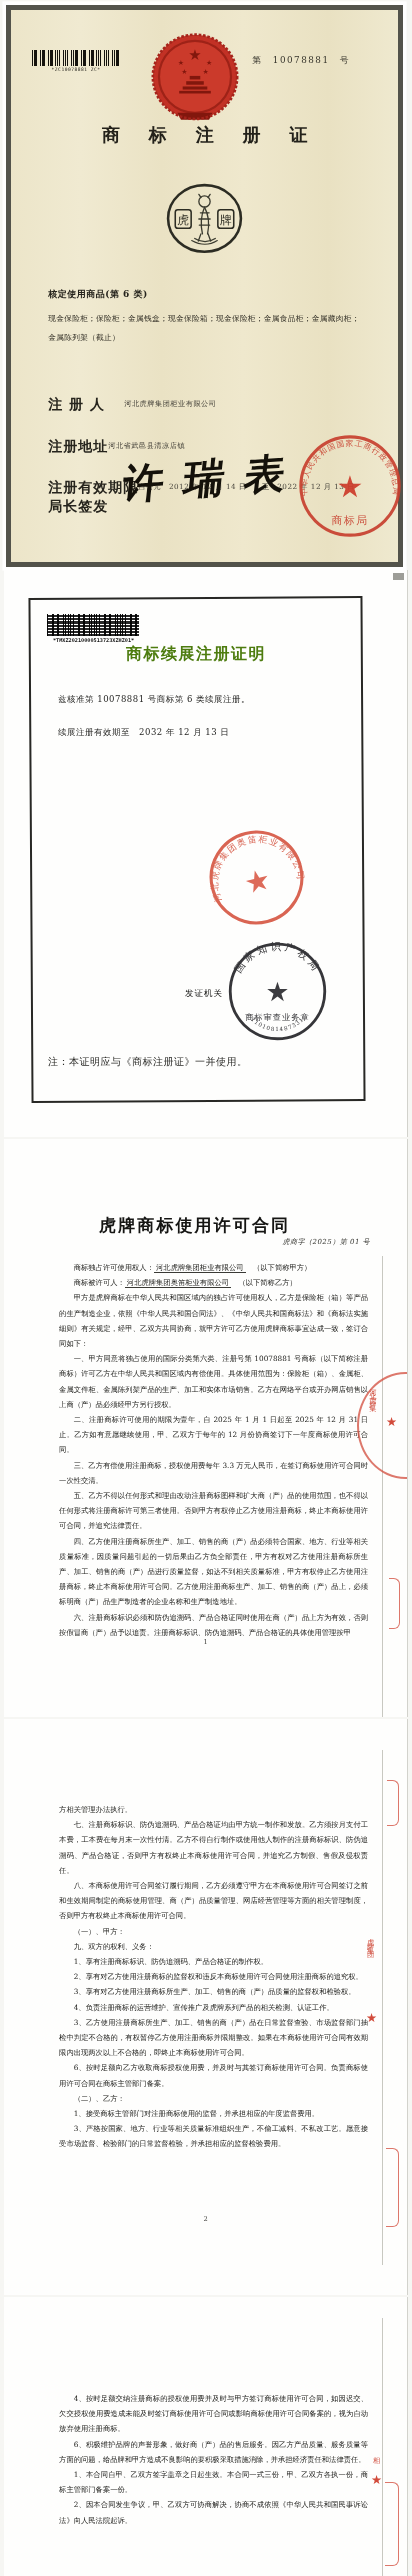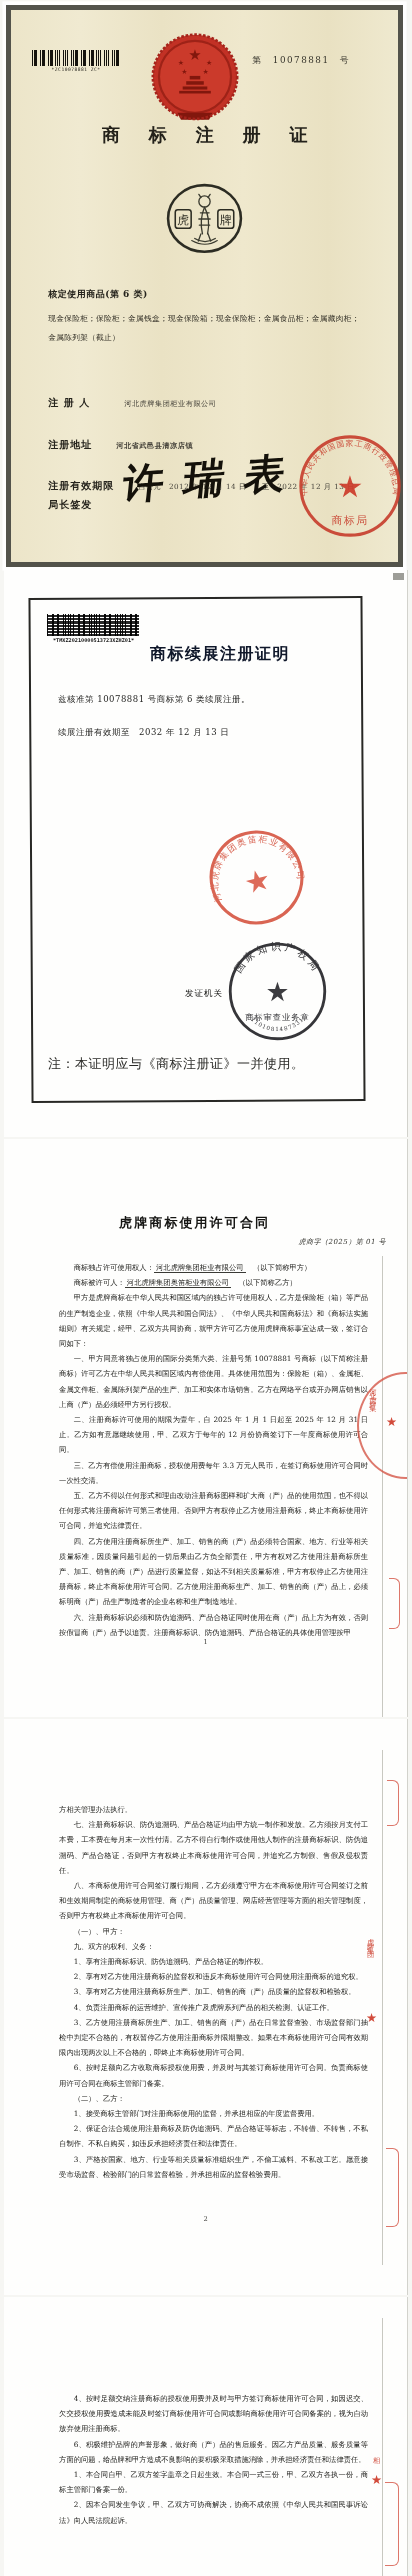--- a/index.html
+++ b/index.html
@@ -10,35 +10,35 @@
   
   .cert1{position:absolute;left:6.2px;top:5.2px;width:387px;height:552px;
     background:linear-gradient(90deg,#ece5c9 0%,#f0ead1 18%,#eae2c4 39%,#efe8cd 60%,#e9e1c2 82%,#efe9cf 100%);
     border:5.7px solid #53534b;box-shadow:0 0 0 3.6px #ffffff,0 1.5px 4.1px rgba(0,0,0,.28);}
   .bar1d{background:repeating-linear-gradient(90deg,#15130e 0 1px,transparent 1px 2.1px,#15130e 2.1px 3.6px,transparent 3.6px 4.1px,#15130e 4.1px 4.6px,transparent 4.6px 6.7px,#15130e 6.7px 7.2px,transparent 7.2px 8.2px);}
   .barlabel{font-size:4.6px;letter-spacing:0.5px;color:#2c2a22;text-align:center;font-family:"DejaVu Sans Mono","Liberation Mono",monospace;}
   .c1num{font-size:8.8px;letter-spacing:1.5px;color:#37352c;}
   .c1title{width:100%;text-align:center;font-size:18px;font-weight:700;letter-spacing:11.3px;text-indent:11.3px;color:#23211a;}
   .c1head{font-size:9px;font-weight:700;color:#26241d;letter-spacing:0.5px;}
   .c1goods{font-size:7.7px;line-height:19px;color:#322f26;letter-spacing:0.3px;}
-  .c1label{font-size:10px;font-weight:700;color:#26241d;letter-spacing:1px;}
+  .c1label{font-size:14px;font-weight:700;color:#26241d;letter-spacing:1px;}
   .c1val{font-size:7.2px;color:#45423a;letter-spacing:0.5px;}
   .handsig{font-size:41px;font-weight:700;letter-spacing:19.6px;color:#14110a;transform:rotate(-4deg) skewX(-10deg);white-space:nowrap;}
   
   .p2frame{position:absolute;border:2.6px solid #28282500;border:2.6px solid #282825;transform:rotate(-0.35deg);}
   .bar2d{background:
     repeating-linear-gradient(90deg,#111 0 1.5px,transparent 1.5px 2.6px,#111 2.6px 3.1px,transparent 3.1px 5.2px),
     repeating-linear-gradient(0deg,rgba(17,17,17,.9) 0 2.1px,rgba(255,255,255,.55) 2.1px 3.1px);
     background-blend-mode:multiply;}
-  .c2title{text-align:center;font-size:16px;font-weight:700;color:#0f172a;letter-spacing:1.5px;margin-left:24px;}
+  .c2title{text-align:center;font-size:16px;font-weight:700;color:#4d7c0f;letter-spacing:1.5px;}
   .c2line{font-size:8.5px;color:#1e1e1c;letter-spacing:0.5px;}
   .c2issuer{font-size:8.5px;color:#161614;letter-spacing:1px;}
-  .c2note{font-size:13px;color:#2b2b28;letter-spacing:0.5px;}
+  .c2note{font-size:10px;color:#2b2b28;letter-spacing:0.5px;}
   
-  .ctitle{text-align:center;font-size:13px;font-weight:700;letter-spacing:2.1px;color:#151513;}
+  .ctitle{text-align:center;font-size:17px;font-weight:700;letter-spacing:2.1px;color:#151513;}
   .cdocno{font-size:7px;color:#34342f;text-align:right;letter-spacing:0.5px;font-style:italic;}
   .cbody{font-size:7.3px;line-height:15.2px;color:#21211e;text-align:justify;}
   .cbody p{margin:0;text-indent:2em;}
   .cbody p.noindent{text-indent:0;}
   .partyrow{margin:0;text-indent:0;}
   .uline{border-bottom:0.5px solid #3a3a35;padding:0 2.1px;}
   .pagenum{width:100%;text-align:center;font-size:6.7px;color:#3a3a36;}
   .foldline{width:1px;background:#c8c8c1;}
   .fragv{writing-mode:vertical-rl;font-size:7.2px;letter-spacing:4.1px;color:#cf4a3a;}
   .fragbracket{border:1.5px solid #d24b3b;border-left:none;border-radius:0 6.2px 6.2px 0;opacity:.75;}
@@ -92,21 +92,21 @@
       </g>
     </svg>
 
     <div class="abs c1head" style="left:37px;top:278px;">核定使用商品(第 6 类)</div>
     <div class="abs c1goods" style="left:37px;top:299px;width:318px;">现金保险柜；保险柜；金属钱盒；现金保险箱；现金保险柜；金属食品柜；金属藏肉柜；金属陈列架（截止）</div>
 
     <div class="abs c1label" style="left:37px;top:386px;">注 册 人</div>
     <div class="abs c1val" style="left:113px;top:389px;">河北虎牌集团柜业有限公司</div>
 
     <div class="abs c1label" style="left:37px;top:428px;">注册地址</div>
-    <div class="abs c1val" style="left:105px;top:431px;font-weight:bold;">河北省武邑县清凉店镇</div>
+    <div class="abs c1val" style="left:97px;top:431px;">河北省武邑县清凉店镇</div>
 
     <div class="abs c1label" style="left:37px;top:469px;text-align:right;">注册有效期限</div>
     <div class="abs c1val" style="left:127px;top:472px;width:242px;">自公元　2012 年 12 月 14 日　　至　2022 年 12 月 13 日</div>
 
     <div class="abs c1label" style="left:37px;top:488px;">局长签发</div>
 
     <div class="abs handsig" style="left:112px;top:441px;">许瑞表</div>
 
     <svg class="abs" style="left:284px;top:415px;opacity:.92;" width="110" height="120" viewBox="0 0 210 232">
       <circle cx="105" cy="118" r="95" fill="none" stroke="#c8402f" stroke-width="6"></circle>
@@ -162,21 +162,21 @@
       </text>
     </svg>
 
     <div class="abs c2note" style="left:44px;top:485px;">注：本证明应与《商标注册证》一并使用。</div>
   </div>
 
   <div class="page" style="left:4.1px;top:1139px;width:403px;height:578px;overflow:hidden;">
     <div class="abs foldline" style="left:378px;top:117px;height:461px;"></div>
 
     <div class="abs ctitle" style="left:0;top:75px;width:381px;">虎牌商标使用许可合同</div>
-    <div class="abs cdocno" style="left:212px;top:98px;width:170px;">虎商字（2025）第 01 号</div>
+    <div class="abs cdocno" style="left:196px;top:98px;width:170px;">虎商字（2025）第 01 号</div>
 
     <div class="abs cbody" style="left:55px;top:121px;width:309px;">
       <p class="partyrow"><span>商标独占许可使用权人：</span><span class="uline">河北虎牌集团柜业有限公司</span>　<span>（以下简称甲方）</span></p>
       <p class="partyrow"><span>商标被许可人：</span><span class="uline">河北虎牌集团奥笛柜业有限公司</span>　<span>（以下简称乙方）</span></p>
       <p>甲方是虎牌商标在中华人民共和国区域内的独占许可使用权人，乙方是保险柜（箱）等产品的生产制造企业，依照《中华人民共和国合同法》、《中华人民共和国商标法》和《商标法实施细则》有关规定，经甲、乙双方共同协商，就甲方许可乙方使用虎牌商标事宜达成一致，签订合同如下：</p>
       <p>一、甲方同意将独占使用的国际分类第六类、注册号第 10078881 号商标（以下简称注册商标）许可乙方在中华人民共和国区域内有偿使用。具体使用范围为：保险柜（箱）、金属柜、金属文件柜、金属陈列架产品的生产、加工和实体市场销售。乙方在网络平台或开办网店销售以上商（产）品必须经甲方另行授权。</p>
       <p>二、注册商标许可使用的期限为壹年，自 2025 年 1 月 1 日起至 2025 年 12 月 31 日止。乙方如有意愿继续使用，甲、乙双方于每年的 12 月份协商签订下一年度商标使用许可合同。</p>
       <p>三、乙方有偿使用注册商标，授权使用费每年 3.3 万元人民币，在签订商标使用许可合同时一次性交清。</p>
       <p>五、乙方不得以任何形式和理由改动注册商标图样和扩大商（产）品的使用范围，也不得以任何形式将注册商标许可第三者使用。否则甲方有权停止乙方使用注册商标，终止本商标使用许可合同，并追究法律责任。</p>
       <p>四、乙方使用注册商标所生产、加工、销售的商（产）品必须符合国家、地方、行业等相关质量标准，因质量问题引起的一切后果由乙方负全部责任，甲方有权对乙方使用注册商标所生产、加工、销售的商（产）品进行质量监督，如达不到相关质量标准，甲方有权停止乙方使用注册商标，终止本商标使用许可合同。乙方使用注册商标生产、加工、销售的商（产）品上，必须标明商（产）品生产制造者的企业名称和生产制造地址。</p>
@@ -202,21 +202,20 @@
       <p>（一）、甲方：</p>
       <p>九、双方的权利、义务：</p>
       <p>1、享有注册商标标识、防伪追溯码、产品合格证的制作权。</p>
       <p>2、享有对乙方使用注册商标的监督权和违反本商标使用许可合同使用注册商标的追究权。</p>
       <p>3、享有对乙方使用注册商标所生产、加工、销售的商（产）品质量的监督权和检验权。</p>
       <p>4、负责注册商标的运营维护、宣传推广及虎牌系列产品的相关检测、认证工作。</p>
       <p>3、乙方使用注册商标所生产、加工、销售的商（产）品在日常监督查验、市场监督部门抽检中判定不合格的，有权暂停乙方使用注册商标并限期整改。如果在本商标使用许可合同有效期限内出现两次以上不合格的，即终止本商标使用许可合同。</p>
       <p>6、按时足额向乙方收取商标授权使用费，并及时与其签订商标使用许可合同。负责商标使用许可合同在商标主管部门备案。</p>
       <p>（二）、乙方：</p>
       <p>1、接受商标主管部门对注册商标使用的监督，并承担相应的年度监督费用。</p>
-      <p>2、保证合法合规使用注册商标及防伪追溯码、产品合格证等标志，不转借、不转售，不私自制作、不私自购买，如违反承担经济责任和法律责任。</p>
       <p>3、严格按国家、地方、行业等相关质量标准组织生产，不偷工减料、不私改工艺。愿意接受市场监督、检验部门的日常监督检验，并承担相应的监督检验费用。</p>
     </div>
 
     <div class="abs fragbracket" style="left:383px;top:61px;width:11.3px;height:44px;"></div>
     <div class="abs" style="left:361px;top:214px;">
       <span class="fragv">虎牌集团</span>
       <span class="fragstar" style="position:absolute;left:1px;top:77px;">★</span>
     </div>
     <div class="abs fragbracket" style="left:382px;top:429px;width:12.4px;height:77px;"></div>
 

